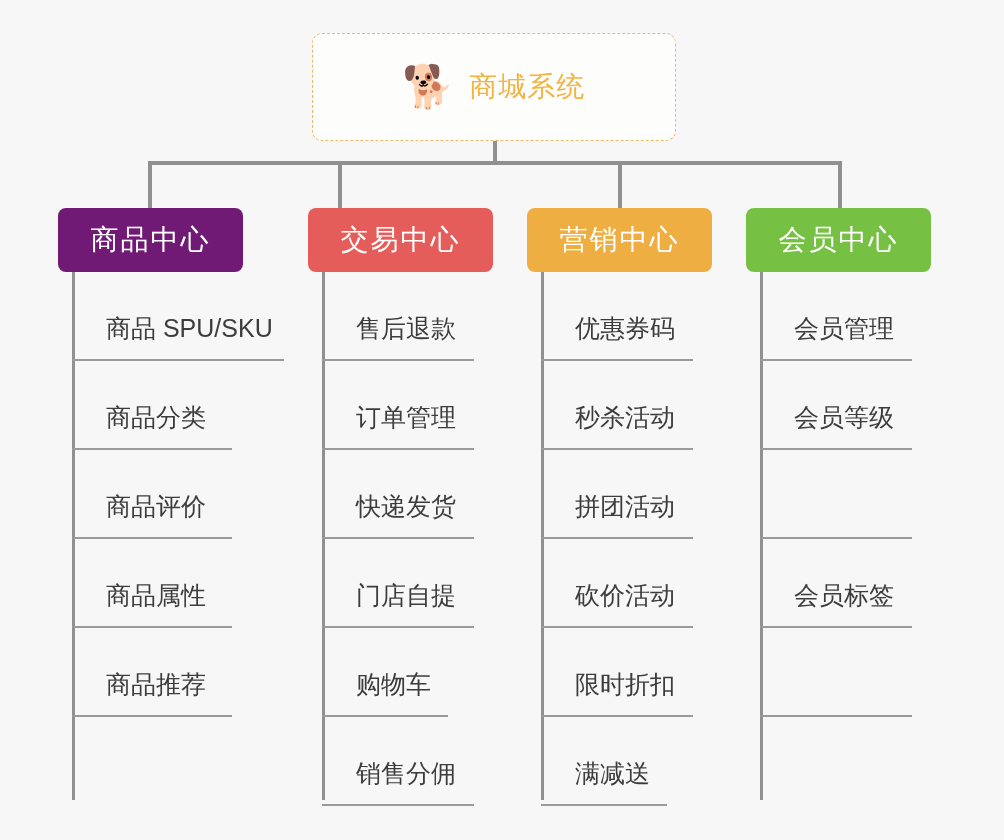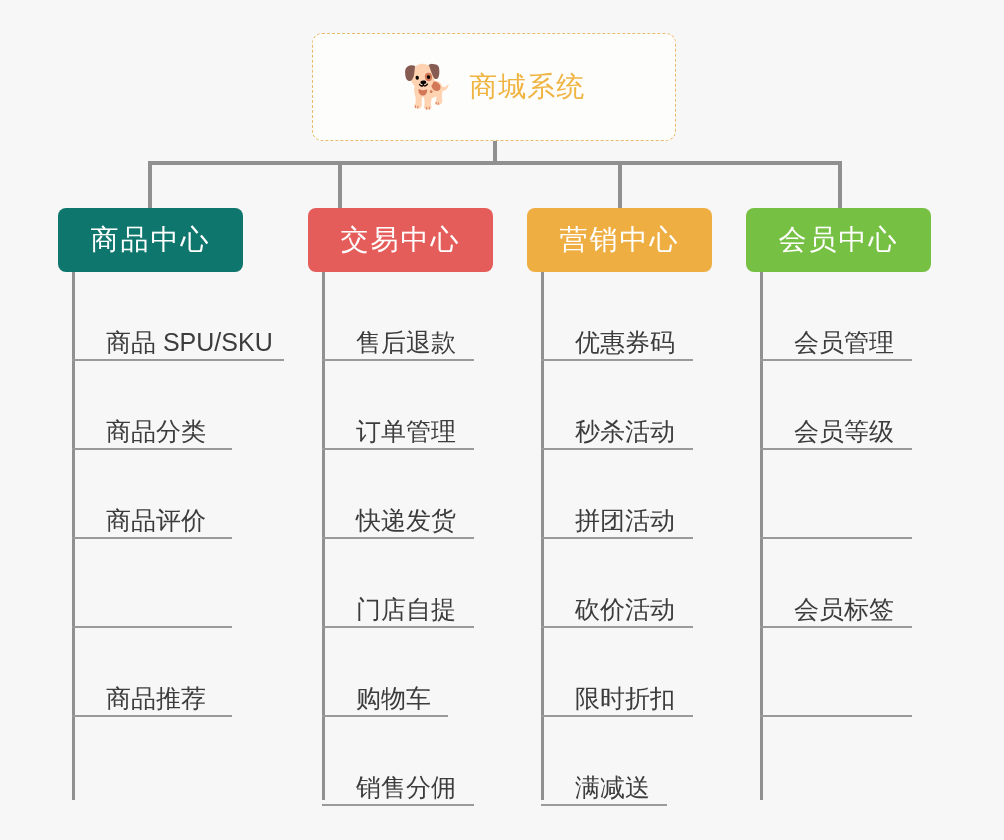--- a/index.html
+++ b/index.html
@@ -124,21 +124,21 @@
   }
   .leaf-underline {
     position: absolute;
     left: 0;
     bottom: 0;
     height: 2px;
     background: #9a9a9a;
   }
   .leaf-label {
     display: inline-block;
-    padding: 0 14px 6px 34px;
+    padding: 0 14px 20px 34px;
     font-size: 25px;
     color: #3c3c3c;
     line-height: 1;
     white-space: nowrap;
   }
 </style>
 </head>
 <body>
 
 <div id="mindmap">
@@ -153,39 +153,40 @@
 
   <div id="drops">
       <div class="conn conn-v-drop" style="left: 148px;"></div>
       <div class="conn conn-v-drop" style="left: 338px;"></div>
       <div class="conn conn-v-drop" style="left: 618px;"></div>
       <div class="conn conn-v-drop" style="left: 838px;"></div>
     </div>
 
   <div id="columns-host">
       <div class="column" style="left: 58px;">
-        <div class="cat-box" style="width: 185px; background: #0f766e;">
+        <div class="cat-box" style="width: 185px; background: #701a75;">
           <span class="cat-label">商品中心</span>
         </div>
         <div class="trunk" style="height: 528px;"></div>
         <ul class="leaf-list">
           <li class="leaf-item">
             <span class="leaf-underline" style="width: 212px;"></span>
             <span class="leaf-label">商品 SPU/SKU</span>
           </li>
           <li class="leaf-item">
             <span class="leaf-underline" style="width: 160px;"></span>
             <span class="leaf-label">商品分类</span>
           </li>
           <li class="leaf-item">
             <span class="leaf-underline" style="width: 160px;"></span>
             <span class="leaf-label">商品评价</span>
           </li>
           <li class="leaf-item">
             <span class="leaf-underline" style="width: 160px;"></span>
+            <span class="leaf-label">商品属性</span>
           </li>
           <li class="leaf-item">
             <span class="leaf-underline" style="width: 160px;"></span>
             <span class="leaf-label">商品推荐</span>
           </li>
         </ul>
       </div>
       <div class="column" style="left: 308px;">
         <div class="cat-box" style="width: 185px; background: rgb(229, 93, 90);">
           <span class="cat-label">交易中心</span>

